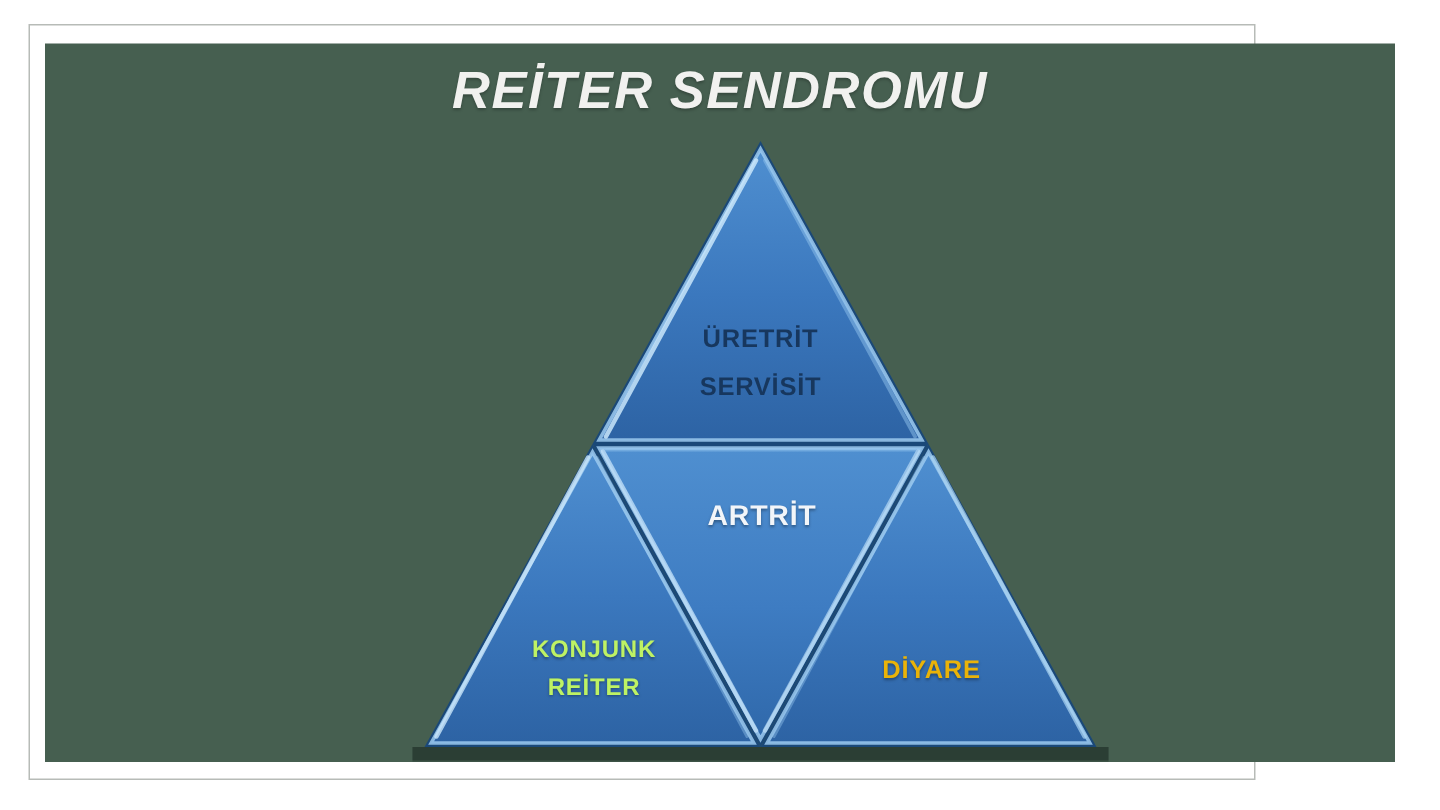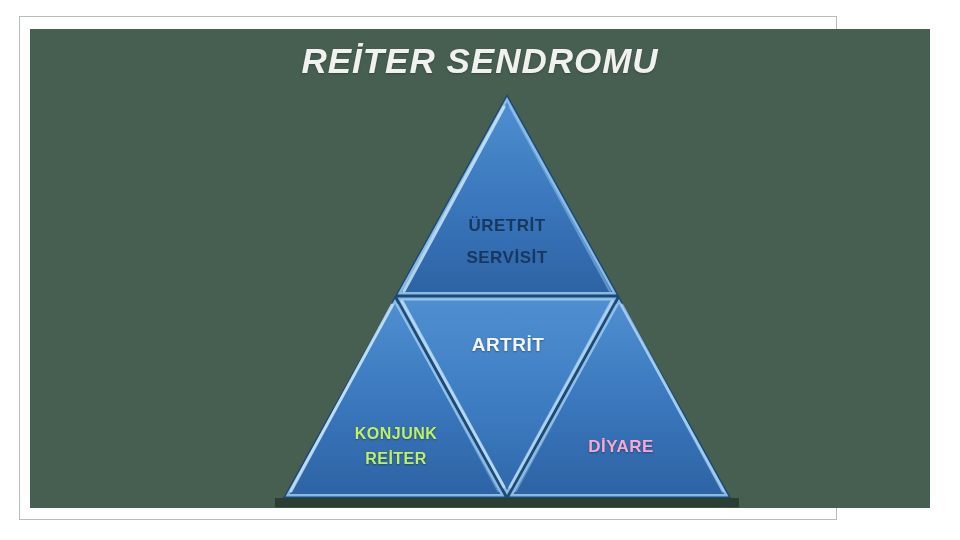--- a/index.html
+++ b/index.html
@@ -55,21 +55,21 @@
   }
   .label-bottom-left {
     left: 266px; top: 392px; width: 200px;
     font-size: 16px; line-height: 25px;
     color: #bef264;
     text-shadow: 0 1px 2px rgba(0,0,0,0.35);
   }
   .label-bottom-right {
     left: 491px; top: 406px; width: 200px;
     font-size: 17px; line-height: 24px;
-    color: #f9a8d4;
+    color: #eab308;
     text-shadow: 0 1px 2px rgba(0,0,0,0.35);
   }
 </style>
 </head>
 <body>
 
 <div class="page">
   <div class="frame">
     <div class="slide">
 

